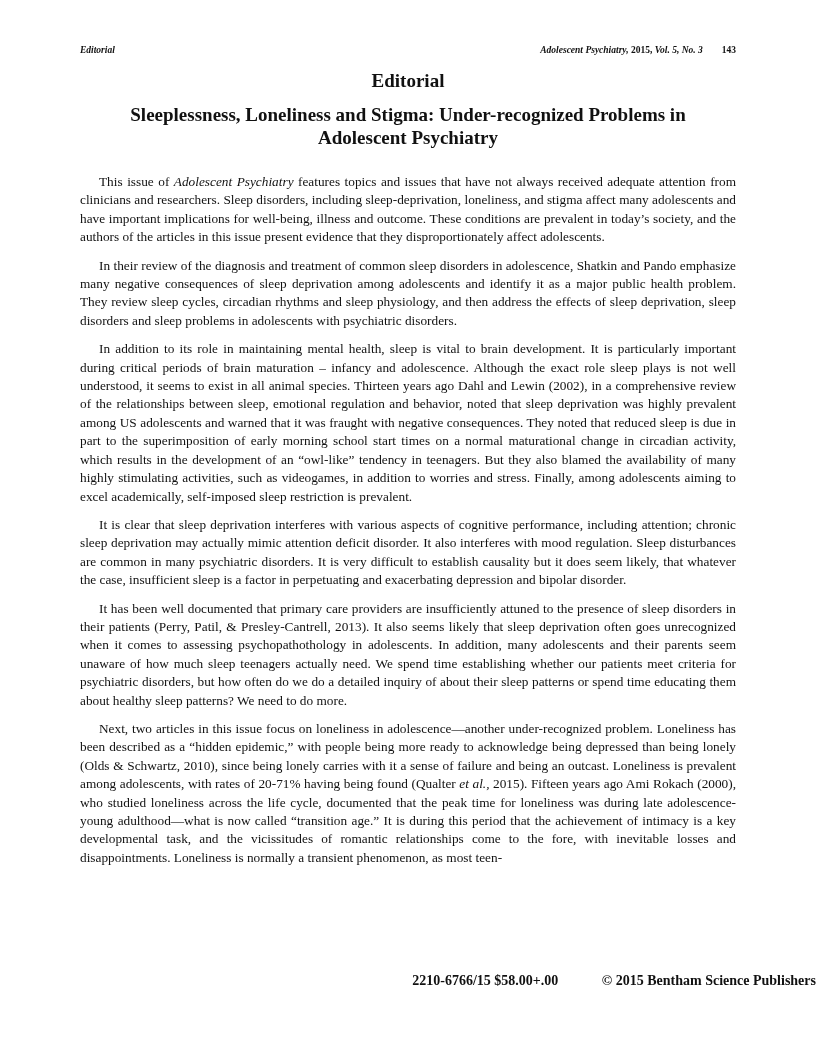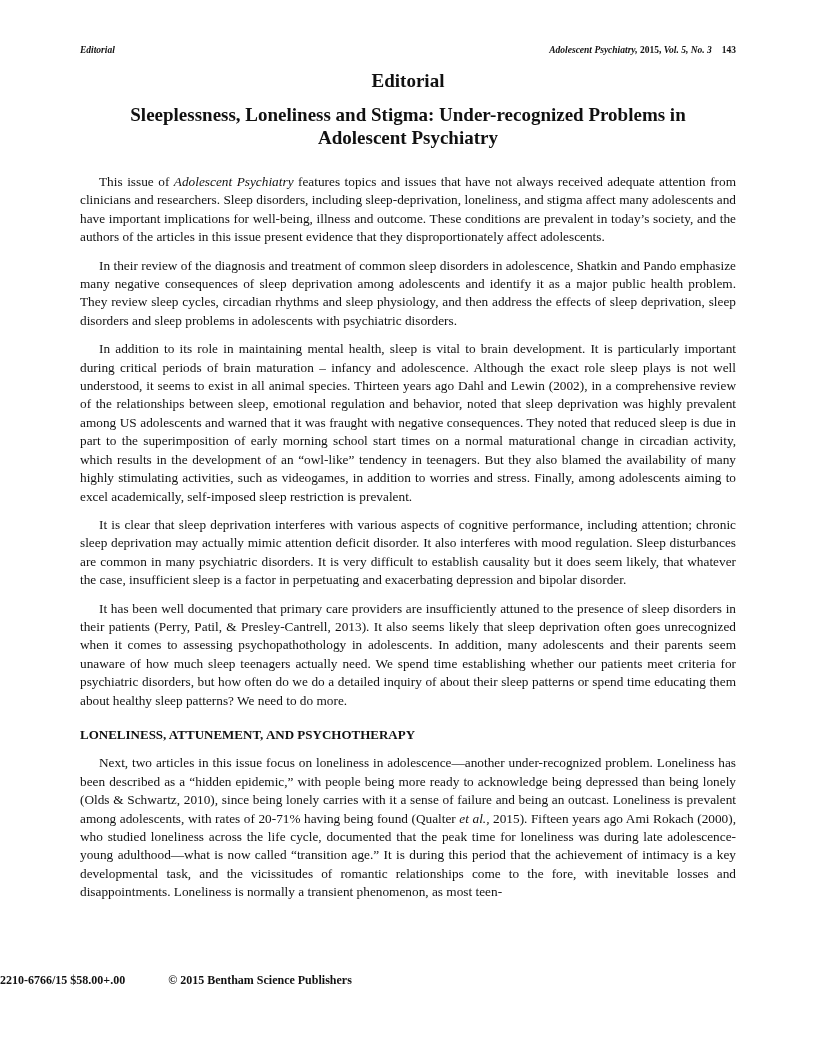--- a/index.html
+++ b/index.html
@@ -3,32 +3,32 @@
 <meta charset="utf-8">
 <style>
   html, body { margin: 0; padding: 0; background: #ffffff; }
   body { width: 816px; height: 1056px; position: relative; overflow: hidden;
          font-family: "Liberation Serif", "DejaVu Serif", serif; color: #111; }
   .running-head { position: absolute; top: 45px; left: 80px; right: 80px; height: 14px;
                   font-size: 9.5px; font-weight: bold; }
   .rh-left { position: absolute; left: 0; top: 0; font-style: italic; }
   .rh-right { position: absolute; right: 0; top: 0; }
   .rh-right .it { font-style: italic; text-align: right; }
-  .rh-right .pg { margin-left: 10px; font-style: normal; }
+  .rh-right .pg { margin-left: 19px; font-style: normal; }
   .kind { position: absolute; top: 70px; left: 0; right: 0; text-align: center;
           font-size: 19px; font-weight: bold; }
   .title { position: absolute; top: 103px; left: 120px; right: 120px; text-align: center;
            font-size: 19px; font-weight: bold; line-height: 23px; }
   .body { position: absolute; top: 163px; left: 80px; width: 656px;
           font-size: 13.3px; line-height: 18.4px; text-align: justify; hyphens: manual; }
   .body p { margin: 10px 0 9px 0; text-indent: 19px; }
   .body h2 { margin: 16px 0 10px 0; font-size: 13px; font-weight: bold; text-transform: none; }
   .body h2.first { margin-top: 12px; }
-  .footer { position: absolute; top: 973px; left: 0; right: 0; text-align: left;
-            font-size: 12px; font-weight: bold; }
+  .footer { position: absolute; top: 973px; left: 0; right: 0; text-align: right;
+            font-size: 14px; font-weight: bold; }
   .footer .issn { margin-right: 40px; }
   em { font-style: italic; }
 </style>
 </head>
 <body>
 
 <div class="running-head">
   <span class="rh-left">Editorial</span>
   <span class="rh-right">
     <span class="it">Adolescent Psychiatry,</span><span> 2015, </span><span class="it">Vol. 5, No. 3</span><span class="pg">143</span>
@@ -39,20 +39,19 @@
 <div class="title">Sleeplessness, Loneliness and Stigma: Under-recognized Problems in Adolescent Psychiatry</div>
 
 <div class="body">
   <p><span>This issue of </span><em>Adolescent Psychiatry</em><span> features topics and issues that have not always received adequate attention from clinicians and researchers. Sleep disorders, including sleep-deprivation, loneliness, and stigma affect many adolescents and have important implications for well-being, illness and outcome. These conditions are prevalent in today’s society, and the authors of the articles in this issue present evidence that they disproportionately affect ado­lescents.</span></p>
 
   <p>In their review of the diagnosis and treatment of common sleep disorders in adolescence, Shatkin and Pando em­phasize many negative consequences of sleep deprivation among adolescents and identify it as a major public health problem. They review sleep cycles, circadian rhythms and sleep physiology, and then address the effects of sleep deprivation, sleep disorders and sleep problems in adolescents with psychiatric disorders.</p>
   <p>In addition to its role in maintaining mental health, sleep is vital to brain development. It is particularly impor­tant during critical periods of brain maturation – infancy and adolescence. Although the exact role sleep plays is not well understood, it seems to exist in all animal species. Thirteen years ago Dahl and Lewin (2002), in a comprehen­sive review of the relationships between sleep, emotional regulation and behavior, noted that sleep deprivation was highly prevalent among US adolescents and warned that it was fraught with negative consequences. They noted that reduced sleep is due in part to the superimposition of early morning school start times on a normal maturational change in circadian activity, which results in the development of an “owl-like” tendency in teenagers. But they also blamed the availability of many highly stimulating activities, such as videogames, in addition to worries and stress. Finally, among adolescents aiming to excel academically, self-imposed sleep restriction is prevalent.</p>
   <p>It is clear that sleep deprivation interferes with various aspects of cognitive performance, including attention; chronic sleep deprivation may actually mimic attention deficit disorder. It also interferes with mood regulation. Sleep disturbances are common in many psychiatric disorders. It is very difficult to establish causality but it does seem likely, that whatever the case, insufficient sleep is a factor in perpetuating and exacerbating depression and bipolar disorder.</p>
   <p>It has been well documented that primary care providers are insufficiently attuned to the presence of sleep disor­ders in their patients (Perry, Patil, &amp; Presley-Cantrell, 2013). It also seems likely that sleep deprivation often goes unrecognized when it comes to assessing psychopathothology in adolescents. In addition, many adolescents and their parents seem unaware of how much sleep teenagers actually need. We spend time establishing whether our patients meet criteria for psychiatric disorders, but how often do we do a detailed inquiry of about their sleep pat­terns or spend time educating them about healthy sleep patterns? We need to do more.</p>
 
-  <h2>LONELINESS, ATTUNEMENT, AND PSYCHOTHERAPY</h2>
   <p><span>Next, two articles in this issue focus on loneliness in adolescence—another under-recognized problem. Loneli­ness has been described as a “hidden epidemic,” with people being more ready to acknowledge being depressed than being lonely (Olds &amp; Schwartz, 2010), since being lonely carries with it a sense of failure and being an outcast. Loneliness is prevalent among adolescents, with rates of 20-71% having being found (Qualter </span><em>et al.,</em><span> 2015). Fifteen years ago Ami Rokach (2000), who studied loneliness across the life cycle, documented that the peak time for lone­liness was during late adolescence-young adulthood—what is now called “transition age.” It is during this period that the achievement of intimacy is a key developmental task, and the vicissitudes of romantic relationships come to the fore, with inevitable losses and disappointments. Loneliness is normally a transient phenomenon, as most teen-</span></p>
 </div>
 
 <div class="footer">
   <span class="issn">2210-6766/15 $58.00+.00</span>
   <span>© 2015 Bentham Science Publishers</span>
 </div>
 
 </body></html>

